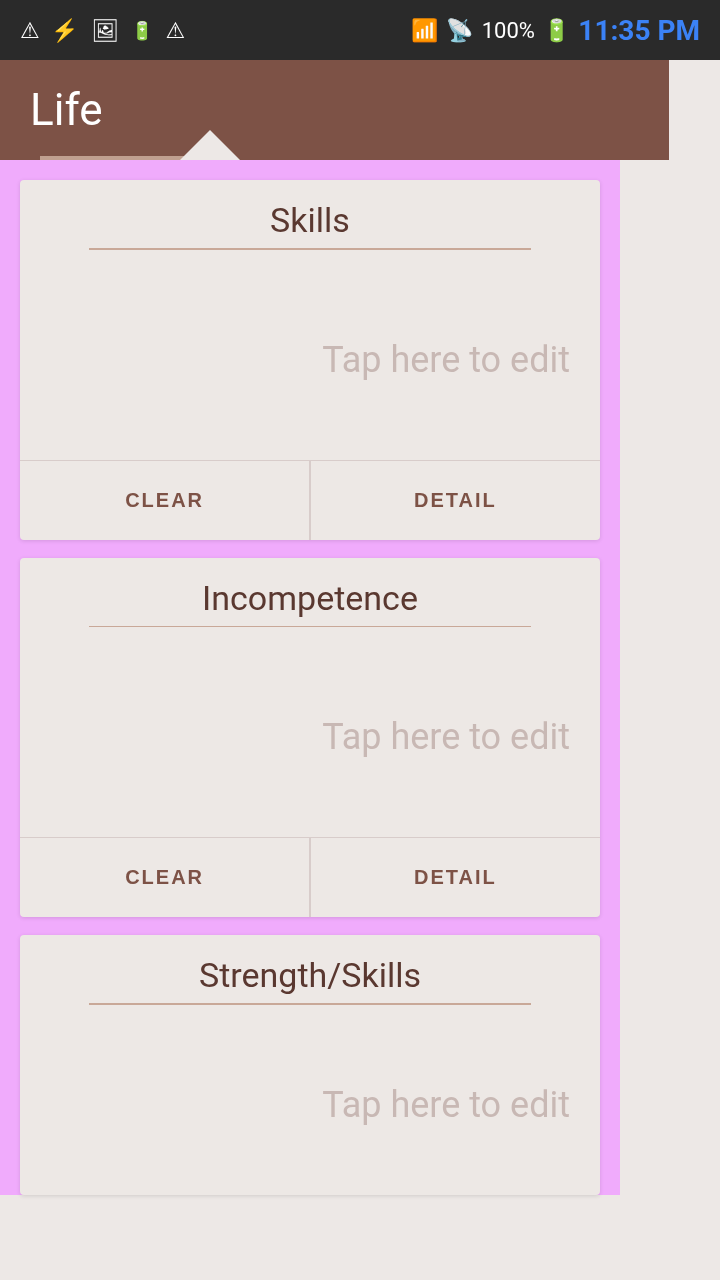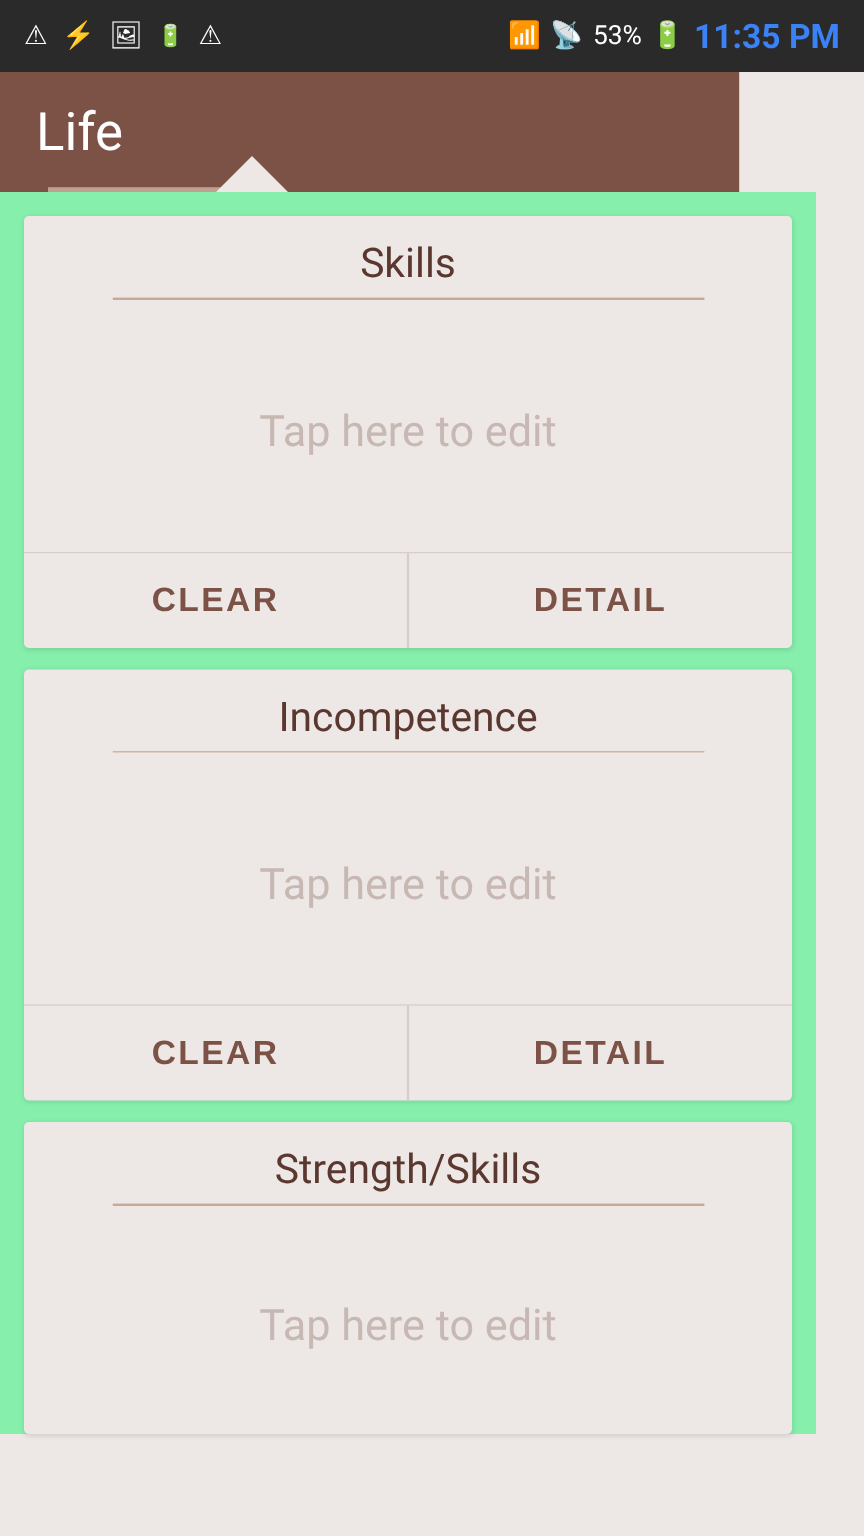--- a/index.html
+++ b/index.html
@@ -45,21 +45,21 @@
       color: #3b82f6;
     }
 
     .status-icon {
       font-size: 22px;
       color: white;
     }
 
     
     .app-header {
-      width: 616px;
+      width: 669px;
       height: 100px;
       background: #7d5246;
       display: flex;
       align-items: center;
       padding: 0 30px;
       position: relative;
     }
 
     .app-title {
       font-size: 44px;
@@ -83,23 +83,23 @@
       position: absolute;
       bottom: 0;
       left: 40px;
       width: 180px;
       height: 4px;
       background: #c0a090;
     }
 
     
     .main-content {
-      width: 680px;
+      width: 620px;
       padding: 20px 20px 0 20px;
-      background: #86efac;
+      background: #f0abfc;
     }
 
     
     .section-card {
       background: #ede8e5;
       border-radius: 4px;
       margin-bottom: 18px;
       box-shadow: 0 1px 4px rgba(0,0,0,0.12);
       overflow: hidden;
     }
@@ -122,42 +122,42 @@
     .section-divider {
       width: 85%;
       height: 1.5px;
       background: #c9a898;
     }
 
     .section-body {
       min-height: 200px;
       display: flex;
       align-items: center;
-      justify-content: center;
+      justify-content: flex-end;
       padding: 30px;
     }
 
     .tap-placeholder {
       font-size: 36px;
       color: #c8b8b4;
       text-align: center;
     }
 
     .section-footer {
       display: flex;
       border-top: 1.5px solid #d8ccca;
       height: 80px;
     }
 
     .footer-btn {
       flex: 1;
       display: flex;
       align-items: center;
       justify-content: center;
-      font-size: 28px;
+      font-size: 20px;
       font-weight: bold;
       color: #7d5246;
       letter-spacing: 2px;
       cursor: pointer;
       background: transparent;
       border: none;
       outline: none;
     }
 
     .footer-divider {
@@ -182,21 +182,21 @@
   <div class="status-icons-left">
     <span class="status-icon">⚠</span>
     <span class="status-icon">⚡</span>
     <span class="status-icon">🖼</span>
     <span class="status-icon" style="font-size:18px; color:#7CFC00;">🔋</span>
     <span class="status-icon">⚠</span>
   </div>
   <div class="status-icons-right">
     <span style="font-size:22px;">📶</span>
     <span style="font-size:22px;">📡</span>
-    <span style="font-size:22px; font-weight:normal;">53%</span>
+    <span style="font-size:22px; font-weight:normal;">100%</span>
     <span style="font-size:22px; color:#7CFC00;">🔋</span>
     <span class="status-time">11:35 PM</span>
   </div>
 </div>
 
 <div class="app-header">
   <span class="app-title">Life</span>
   <div class="tab-indicator"></div>
   <div class="header-triangle"></div>
 </div>

